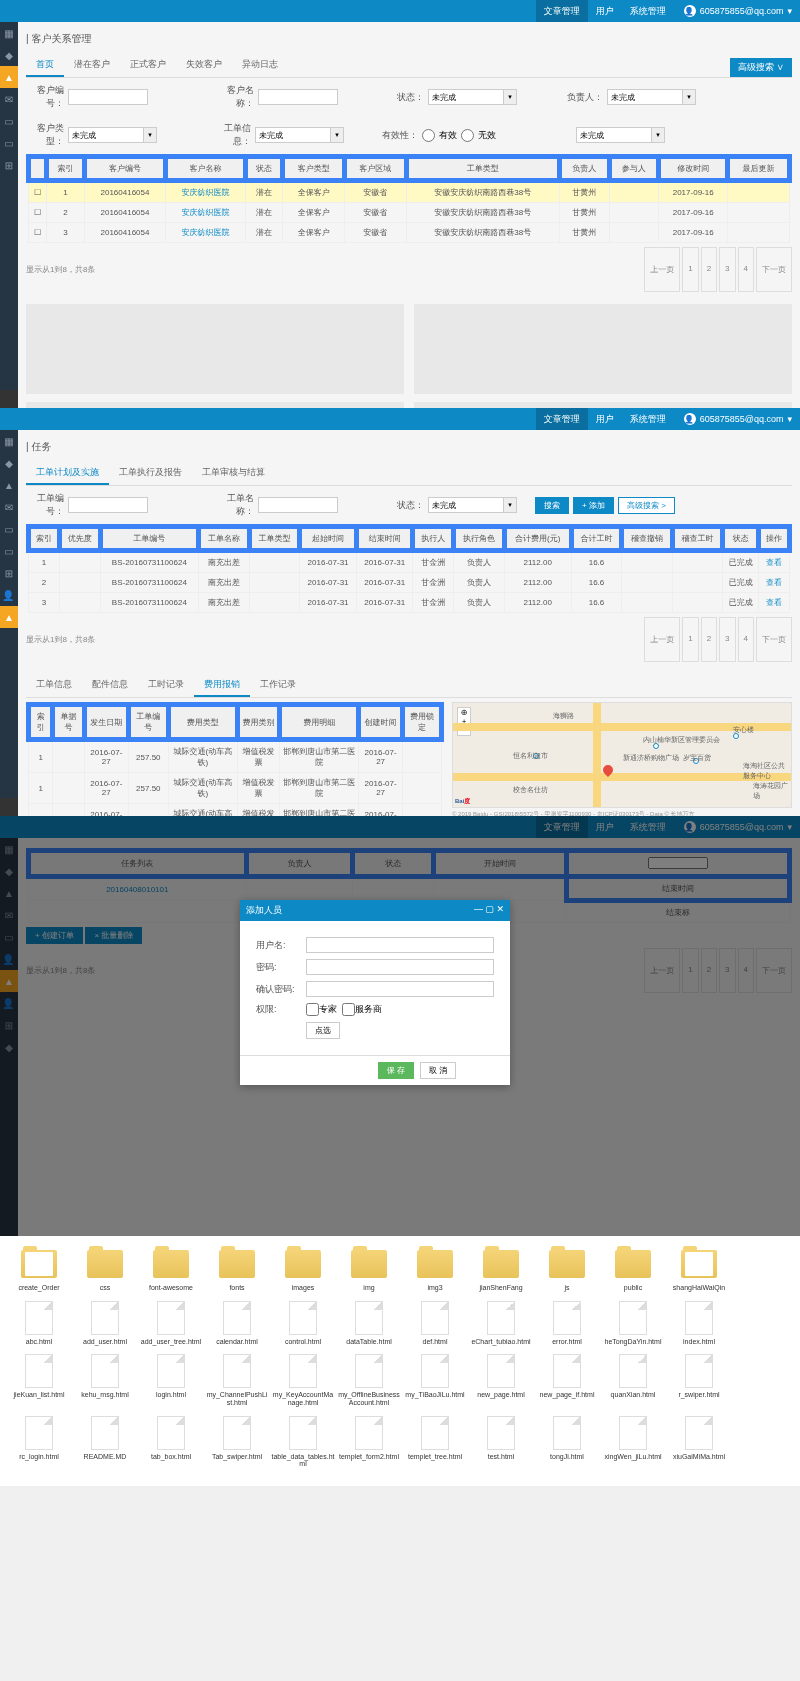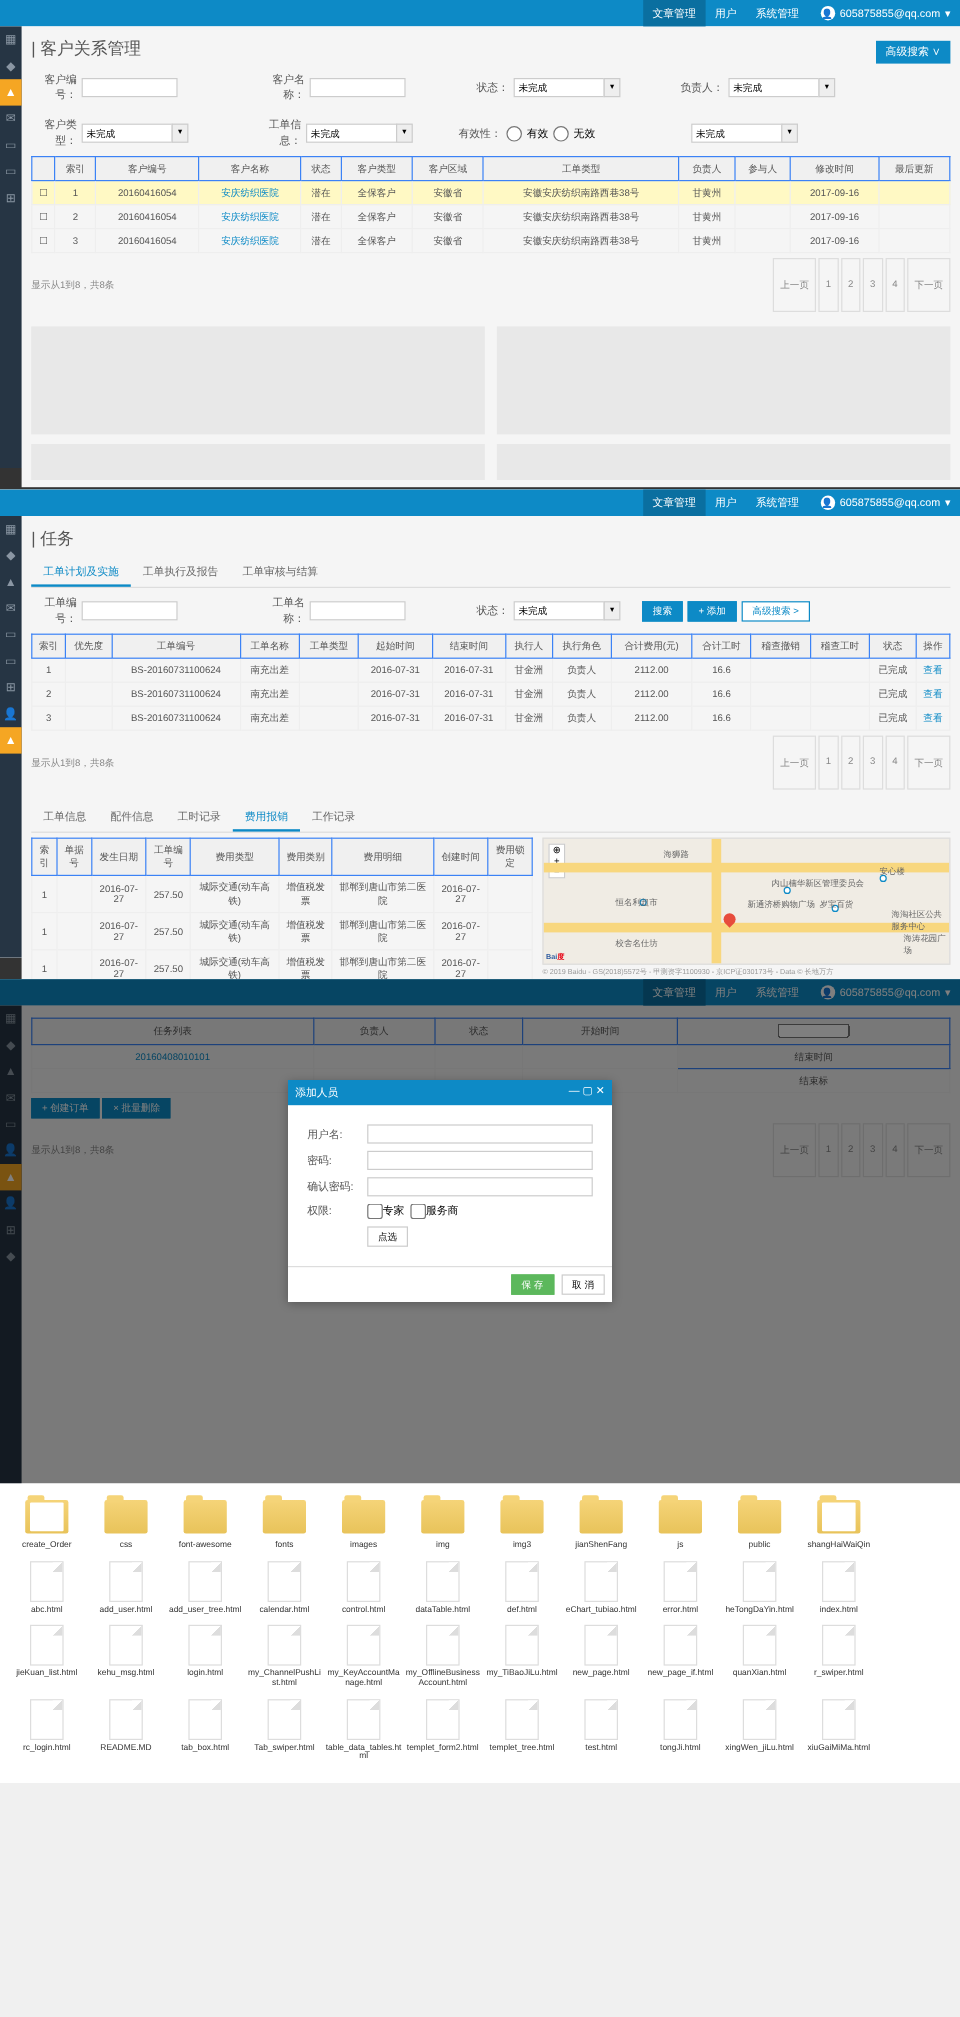--- a/index.html
+++ b/index.html
@@ -7,54 +7,54 @@
 .screenshot{position:relative;background:#fff}
 .topbar{height:22px;background:#0d8ac6;display:flex;justify-content:flex-end;align-items:center;padding:0 8px;color:#fff}
 .topbar .nav-item{padding:0 8px;height:100%;display:flex;align-items:center;font-size:9px}
 .topbar .nav-item.active{background:#0a6fa0}
 .topbar .user{display:flex;align-items:center;gap:4px;margin-left:10px;font-size:9px}
 .topbar .user-icon{width:12px;height:12px;background:#fff;border-radius:50%;color:#0d8ac6;display:flex;align-items:center;justify-content:center;font-size:8px}
 .sidebar{position:absolute;left:0;top:22px;bottom:0;width:18px;background:#263544;display:flex;flex-direction:column}
 .sidebar .si{height:22px;display:flex;align-items:center;justify-content:center;color:#8a96a3;font-size:10px}
 .sidebar .si.active{background:#f5a623;color:#fff}
 .content{margin-left:18px;background:#f5f5f5;padding:6px 8px}
-.page-title{color:#555;font-size:14px;padding:4px 0;border-bottom:0}
+.page-title{color:#555;font-size:10px;padding:4px 0;border-bottom:0}
 .tabs{display:flex;border-bottom:1px solid #ddd;margin-top:4px}
 .tabs .tab{padding:4px 10px;font-size:9px;color:#666}
 .tabs .tab.active{color:#0d8ac6;border-bottom:2px solid #0d8ac6}
 .btn-adv{background:#0d8ac6;color:#fff;padding:3px 8px;font-size:9px;border:none;float:right;margin-top:-20px}
 .search-row{display:flex;align-items:center;padding:6px 0;gap:4px;flex-wrap:wrap}
 .search-row .lbl{font-size:9px;color:#555;width:38px;text-align:right}
 .search-row input[type=text],.search-row select{height:16px;border:1px solid #ccc;font-size:8px;padding:0 3px}
 .search-row input[type=text]{width:80px}
 .search-row .sel-wrap{position:relative;display:inline-block}
 .search-row .sel-wrap input{width:76px}
 .search-row .sel-btn{width:14px;height:16px;border:1px solid #ccc;background:#eee;display:inline-block;text-align:center;font-size:7px;line-height:14px;vertical-align:top;margin-left:-1px}
 table{width:100%;border-collapse:collapse;font-size:8px}
-table th{background:#f0f0f0;padding:4px 2px;color:#555;font-weight:normal;border:1px solid #3b82f6}
+table th{background:#f0f0f0;padding:4px 2px;color:#555;font-weight:normal;border:5px solid #3b82f6}
 table td{padding:4px 2px;text-align:center;color:#555;border:1px solid #eee}
 table tr.hl td{background:#fff9c4}
 .link{color:#0d8ac6}
 .pager{display:flex;justify-content:space-between;align-items:center;padding:4px 0;font-size:8px;color:#888}
 .pager .pages{display:flex;gap:2px}
 .pager .pages span{border:1px solid #ddd;padding:16px 5px}
 .placeholder-row{display:flex;gap:10px;margin-top:8px}
 .placeholder{background:#e8e8e8;height:90px;flex:1}
 .btn{border:1px solid #ccc;padding:2px 8px;font-size:8px;background:#fff}
 .btn.blue{background:#0d8ac6;color:#fff;border-color:#0d8ac6}
 .btn.outline-blue{color:#0d8ac6;border-color:#0d8ac6}
 
 .overlay{position:absolute;inset:0;background:rgba(0,0,0,.5)}
 .modal{position:absolute;left:240px;top:84px;width:270px;background:#fff;box-shadow:0 2px 8px rgba(0,0,0,.3)}
 .modal-head{background:#0d8ac6;color:#fff;padding:4px 6px;font-size:9px;display:flex;justify-content:space-between}
 .modal-body{padding:10px 16px}
 .modal-body .frow{display:flex;align-items:center;margin:6px 0;font-size:9px}
 .modal-body .frow label{width:50px;color:#555}
 .modal-body .frow input[type=text],.modal-body .frow input[type=password]{flex:1;height:16px;border:1px solid #ccc}
-.modal-foot{border-top:1px solid #ddd;padding:6px;display:flex;gap:6px;justify-content:flex-end;padding-left:90px}
+.modal-foot{border-top:1px solid #ddd;padding:6px;display:flex;gap:6px;justify-content:center;padding-left:90px}
 .btn.green{background:#5cb85c;color:#fff;border-color:#5cb85c}
 
 .files{background:#fff;padding:10px 6px;display:flex;flex-wrap:wrap}
 .file{width:66px;display:flex;flex-direction:column;align-items:center;margin-bottom:8px}
 .file .ficon{width:40px;height:36px;display:flex;align-items:center;justify-content:center}
 .folder-icon{width:36px;height:28px;background:linear-gradient(#f5d478,#e8c35a);border-radius:2px;position:relative}
 .folder-icon:before{content:"";position:absolute;top:-4px;left:2px;width:14px;height:6px;background:#f5d478;border-radius:2px 2px 0 0}
 .folder-icon.open:after{content:"";position:absolute;left:4px;top:2px;width:28px;height:24px;background:#fff;border-radius:1px}
 .file-icon{width:28px;height:34px;background:#fff;border:1px solid #ddd;position:relative}
 .file-icon:before{content:"";position:absolute;top:0;right:0;width:8px;height:8px;background:linear-gradient(135deg,#fff 50%,#ddd 50%)}
@@ -81,20 +81,27 @@
     <div class="si">▦</div>
     <div class="si">◆</div>
     <div class="si active">▲</div>
     <div class="si">✉</div>
     <div class="si">▭</div>
     <div class="si">▭</div>
     <div class="si">⊞</div>
   </div>
   <div class="content">
     <div class="page-title">| <span>客户关系管理</span></div>
+    <div class="tabs">
+      <div class="tab active">首页</div>
+      <div class="tab">潜在客户</div>
+      <div class="tab">正式客户</div>
+      <div class="tab">失效客户</div>
+      <div class="tab">异动日志</div>
+    </div>
     <button class="btn-adv">高级搜索 ∨</button>
     <div class="search-row">
       <span class="lbl">客户编号：</span>
         <input type="text" style="">
       <span style="width:60px"></span>
       <span class="lbl">客户名称：</span>
         <input type="text" style="">
       <span style="width:40px"></span>
       <span class="lbl">状态：</span>
         <span class="sel-wrap"><input type="text" value="未完成" style=""><span class="sel-btn">▾</span></span>

